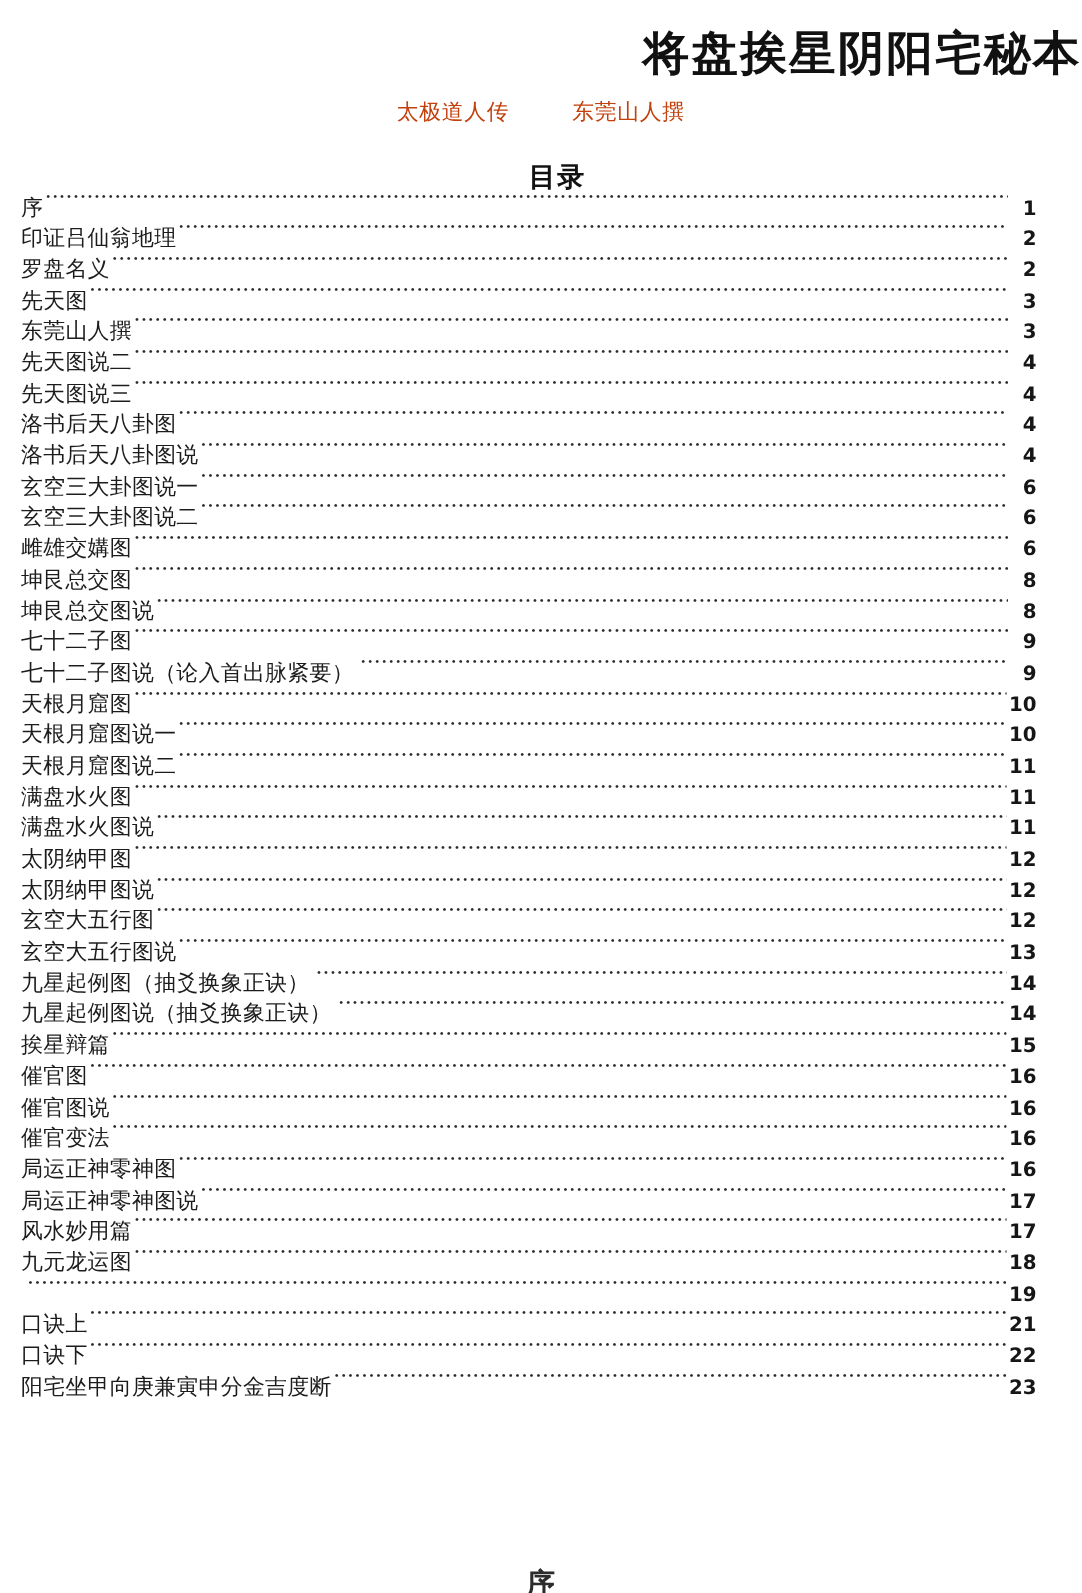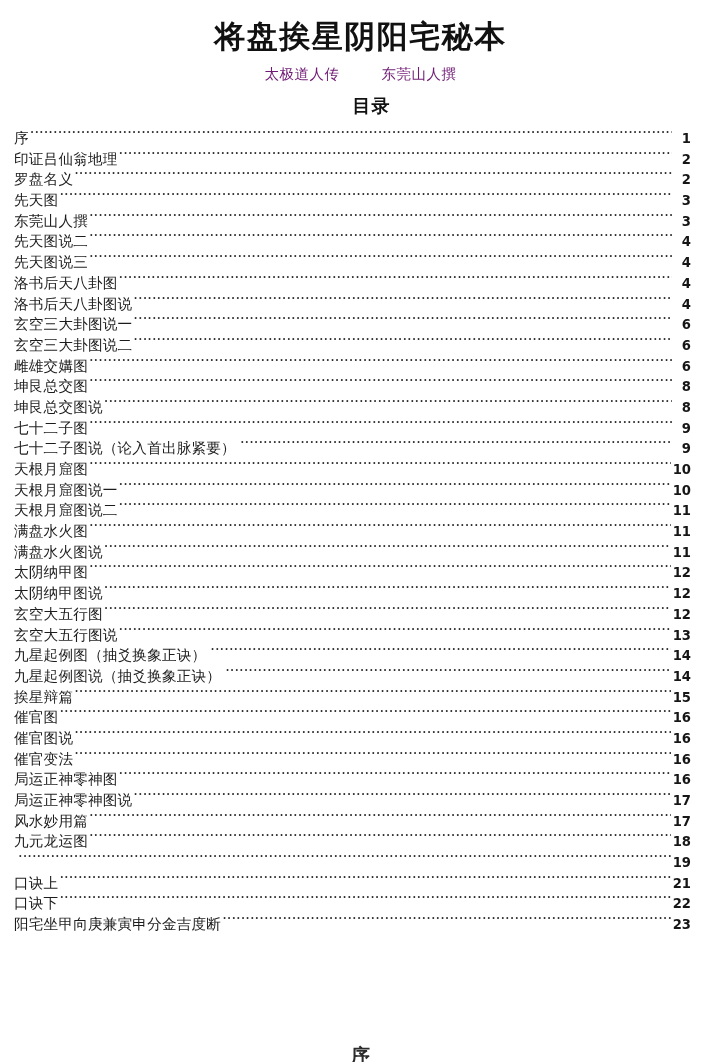--- a/index.html
+++ b/index.html
@@ -20,47 +20,47 @@
   .page {
     position: absolute;
     inset: 0;
     padding: 0;
   }
 
   
   .doc-title {
     margin: 0;
     padding-top: 17px;
-    text-align: center;
+    text-align: right;
     font-size: 31px;
     font-weight: 700;
     letter-spacing: 1.5px;
     line-height: 1.25;
     color: #111111;
     font-family: "DejaVu Serif", "Liberation Serif", serif;
   }
 
   .byline {
     margin: 0;
     padding-top: 9px;
     text-align: center;
     font-size: 14.5px;
     font-weight: 400;
-    color: #701a75;
+    color: #c2410c;
     letter-spacing: 0.5px;
   }
   .byline .attrib {
     display: inline-block;
   }
   .byline .attrib + .attrib {
     margin-left: 42px;
   }
 
   .toc-heading {
-    margin: 0;
+    margin: 12px;
     padding-top: 10px;
     text-align: center;
     font-size: 18px;
     font-weight: 700;
     letter-spacing: 1px;
     color: #111111;
     padding-left: 22px;
   }
 
   

